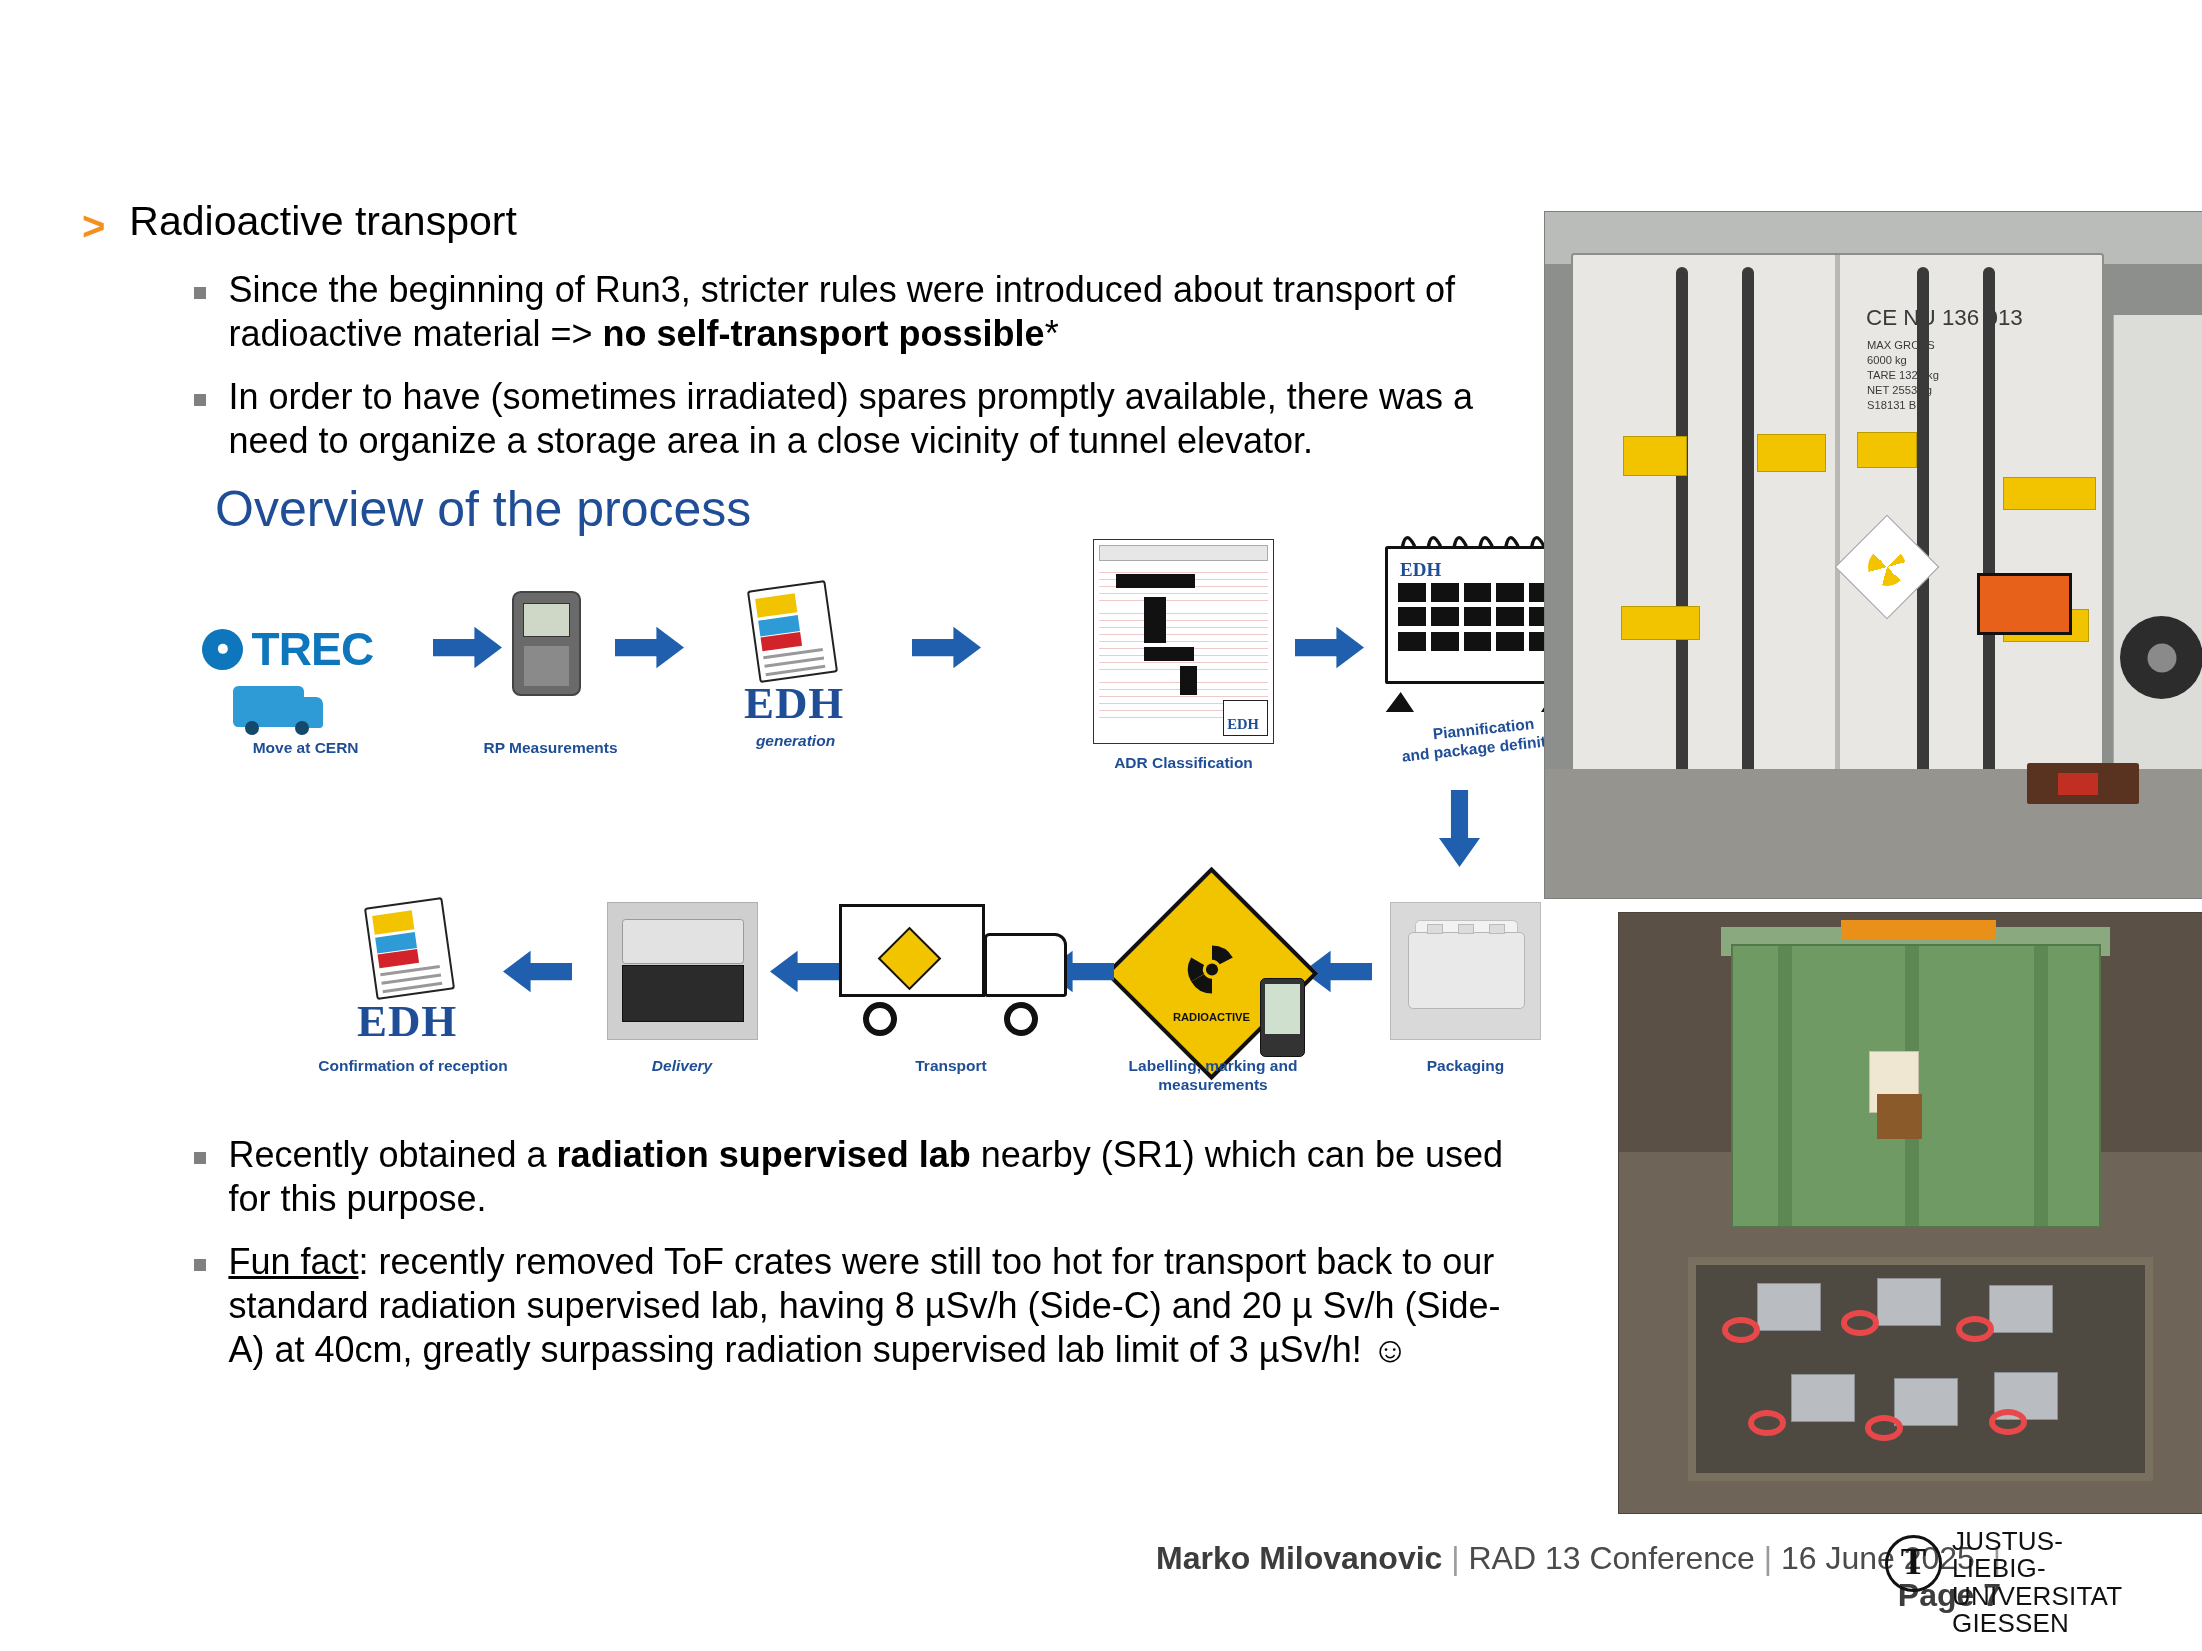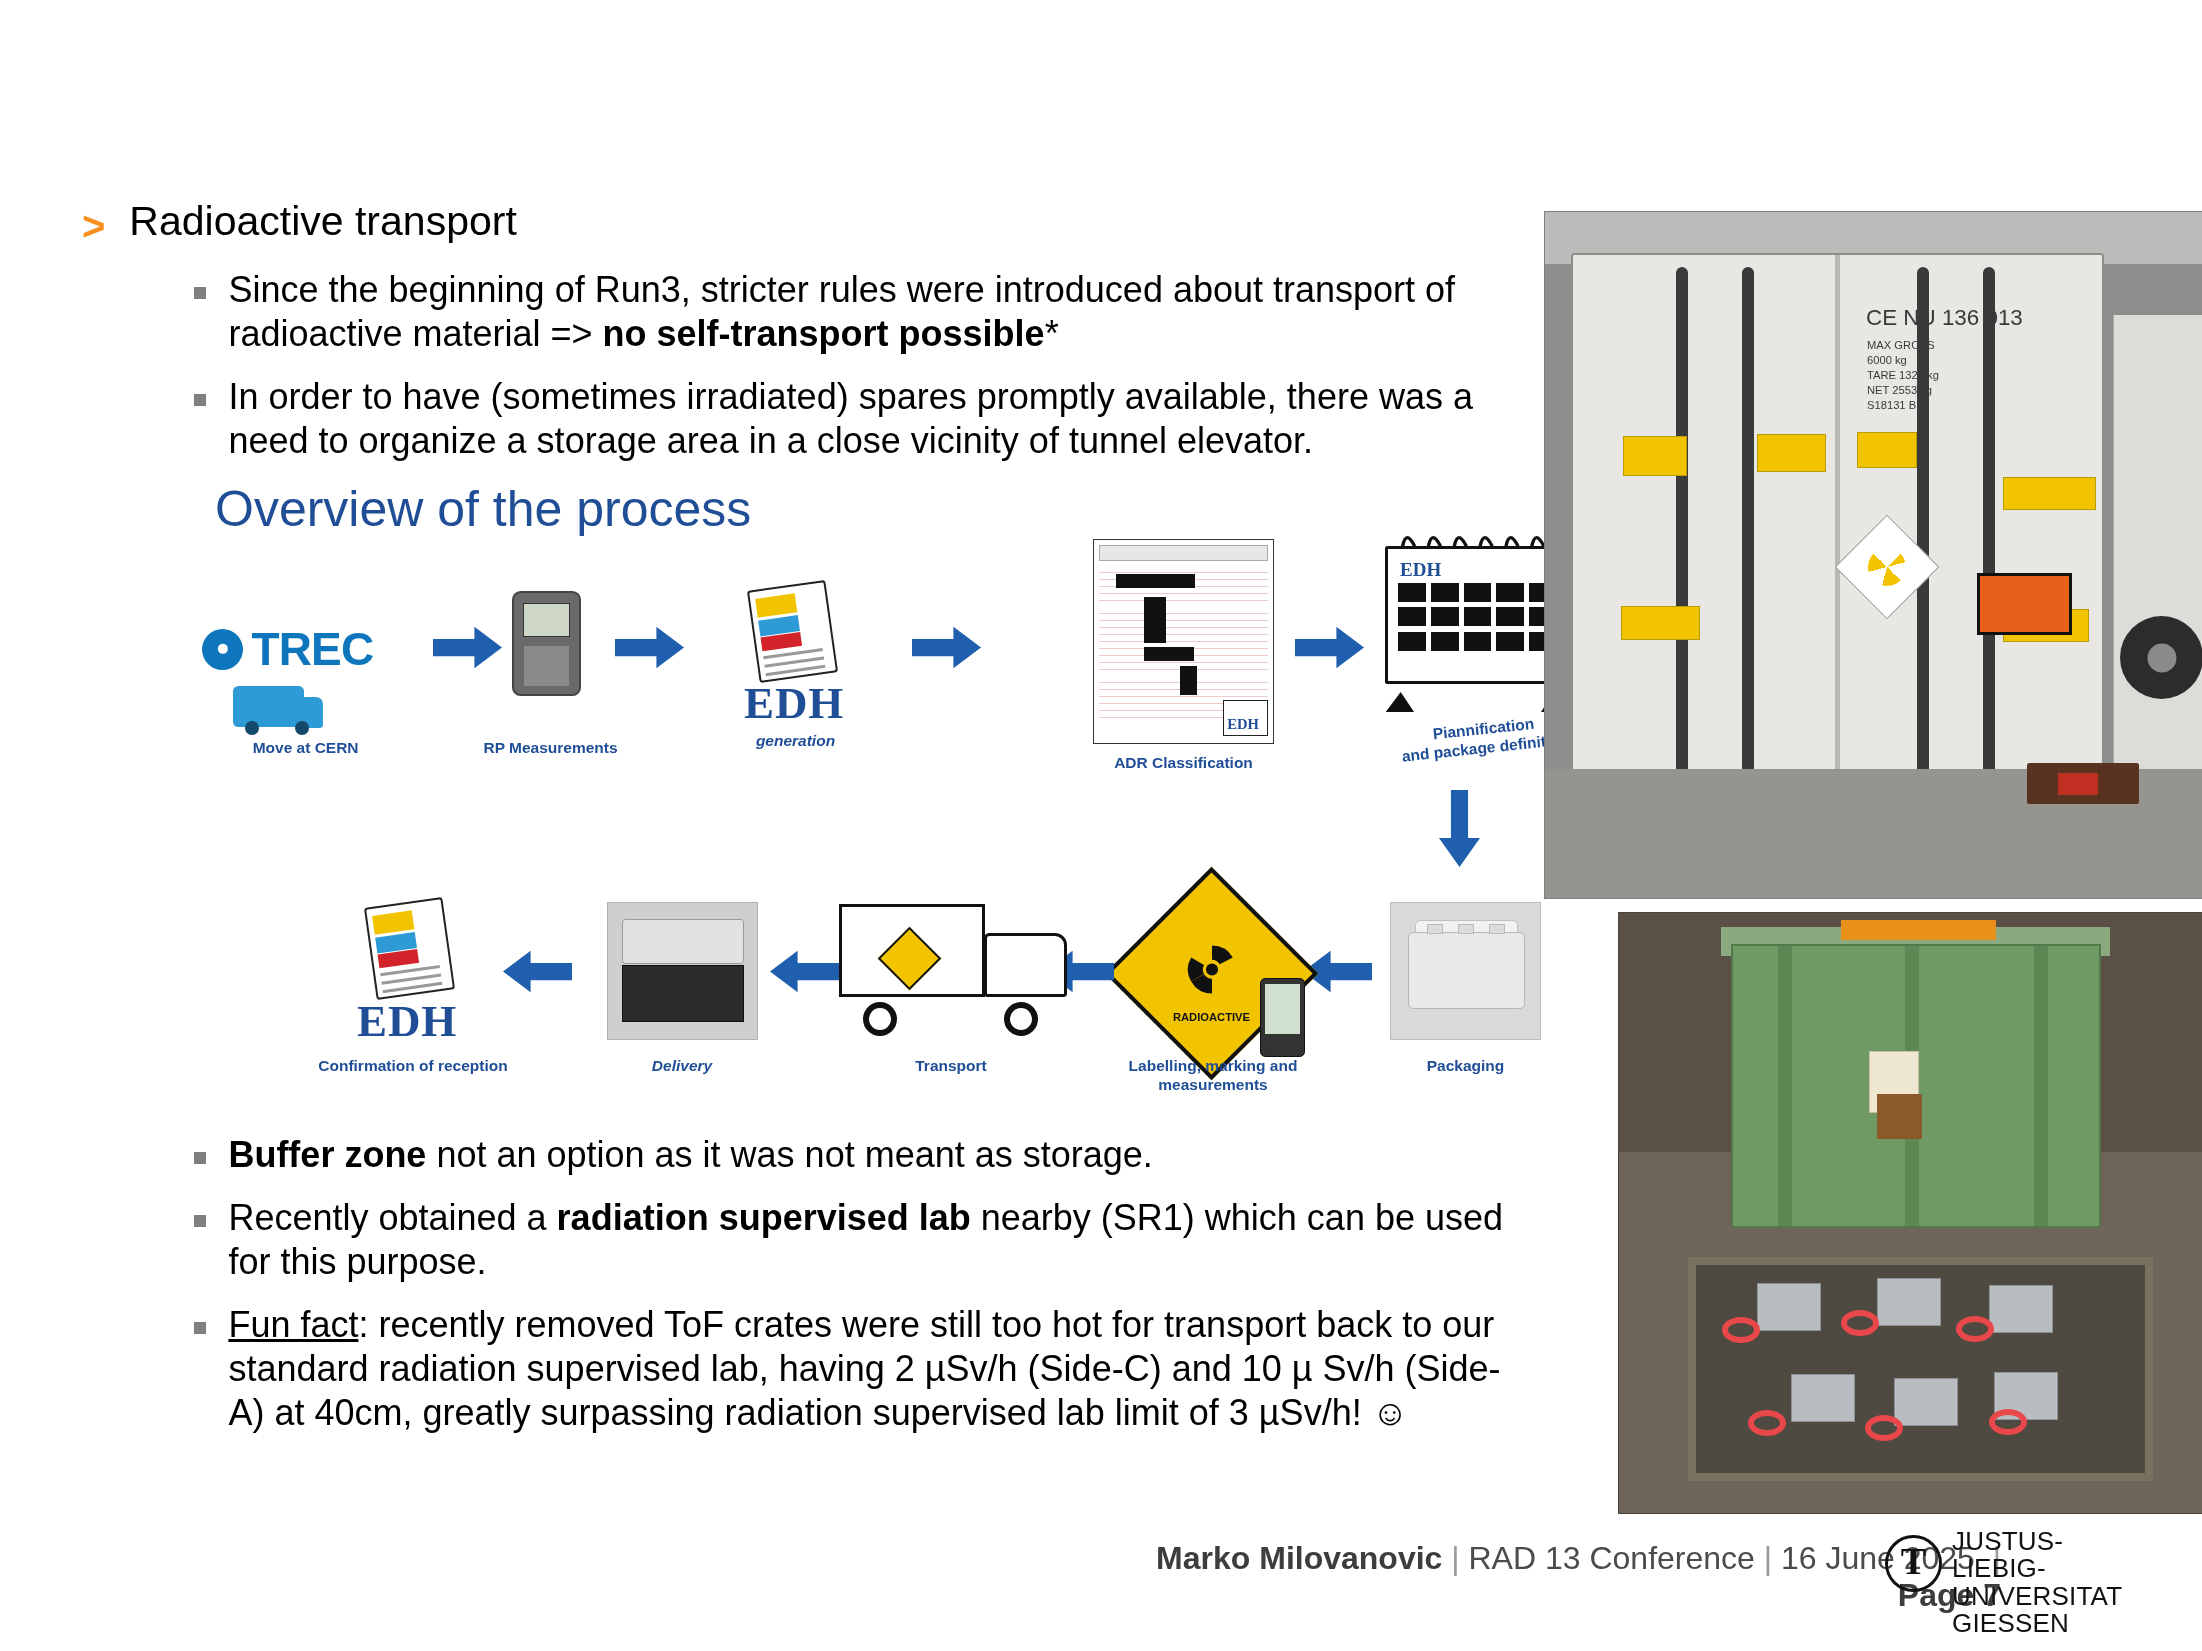--- a/index.html
+++ b/index.html
@@ -487,33 +487,27 @@
           <div class="lines"></div>
       </div>
       <div class="edh-text" style="left:172px; top:506px;">EDH</div>
       <div class="caption" style="left:103px; top:568px; width:250px;">Confirmation of reception</div>
     </div>
 
     <div class="sub-list" style="top:951px;">
       <div class="sub-item">
         <span class="sq"></span>
         <span class="stxt">
-          <span class="b">Buffer zone</span><span> not an option as it was not meant as storage.</span>
+          <span>Recently obtained a </span><span class="b">radiation supervised lab</span><span> nearby (SR1) which can be used for this purpose.</span>
         </span>
       </div>
       <div class="sub-item">
         <span class="sq"></span>
         <span class="stxt">
-          <span>Recently obtained a </span><span class="b">radiation supervised lab</span><span> nearby (SR1) which can be used for this purpose.</span>
-        </span>
-      </div>
-      <div class="sub-item">
-        <span class="sq"></span>
-        <span class="stxt">
-          <span class="u">Fun fact</span><span>: recently removed ToF crates were still too hot for transport back to our standard radiation supervised lab, having 2 µSv/h (Side-C) and 10 µ Sv/h (Side-A) at 40cm, greatly surpassing radiation supervised lab limit of 3 µSv/h! ☺</span>
+          <span class="u">Fun fact</span><span>: recently removed ToF crates were still too hot for transport back to our standard radiation supervised lab, having 8 µSv/h (Side-C) and 20 µ Sv/h (Side-A) at 40cm, greatly surpassing radiation supervised lab limit of 3 µSv/h! ☺</span>
         </span>
       </div>
     </div>
   </div>
 
   <div class="photo-top">
     <div class="ceil"></div>
     <div class="truck-right"></div>
     <div class="tyre"></div>
     <div class="container-body">

